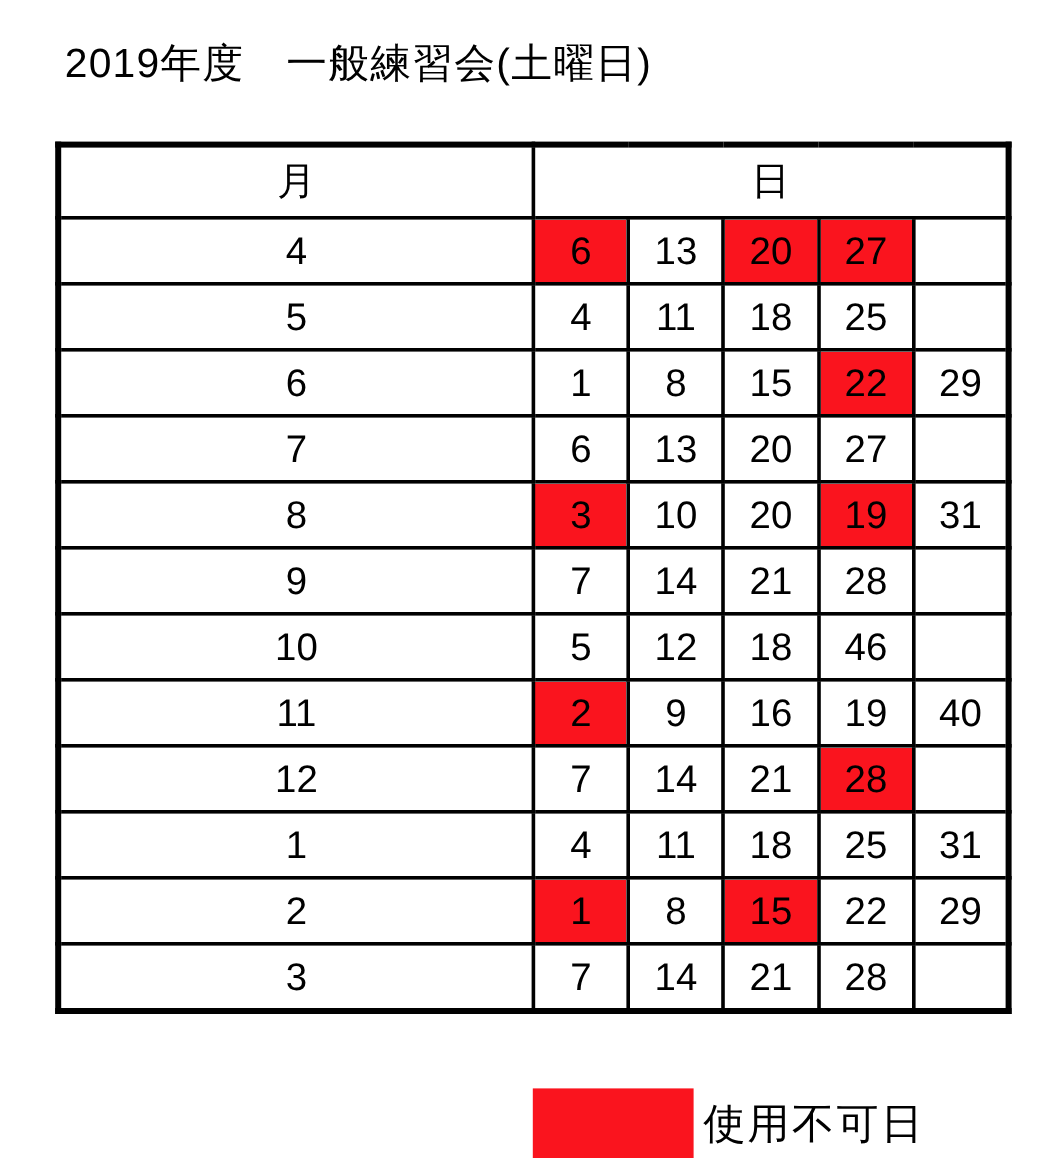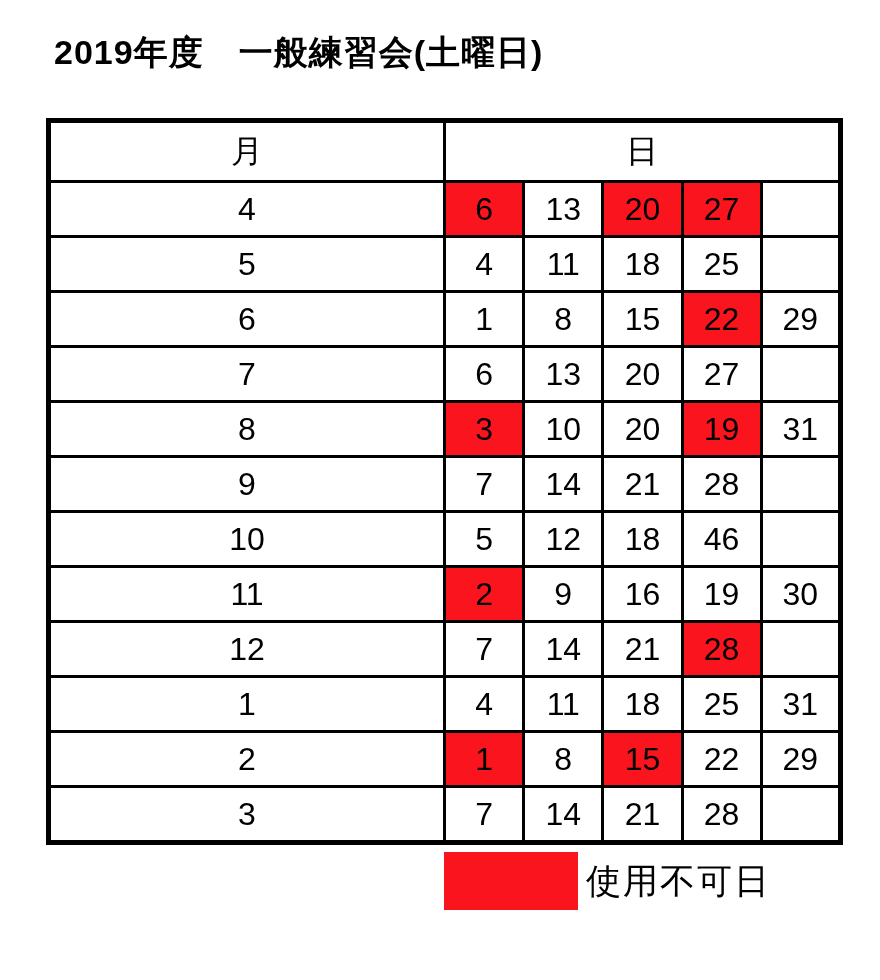--- a/index.html
+++ b/index.html
@@ -12,21 +12,21 @@
     background: #FFFFFF;
     position: relative;
     font-family: "Liberation Sans", "DejaVu Sans", sans-serif;
     color: #000000;
   }
   .page-title {
     position: absolute;
     left: 54px;
     top: 30px;
     font-size: 34px;
-    font-weight: 700;
+    font-weight: 400;
     letter-spacing: 1px;
     white-space: pre;
   }
   table.calendar {
     position: absolute;
     left: 46px;
     top: 118px;
     border-collapse: collapse;
     table-layout: fixed;
     width: 797px;
@@ -49,21 +49,21 @@
   }
   table.calendar tr.data-row td {
     height: 52px;
   }
   td.unavailable {
     background: var(--unavailable-color, #FA141E);
   }
   .legend {
     position: absolute;
     left: 444px;
-    top: 852px;
+    top: 907px;
     display: flex;
     align-items: center;
     justify-content: flex-end;
   }
   .legend-swatch {
     width: 134px;
     height: 58px;
     background: var(--unavailable-color, #FA141E);
     flex: 0 0 auto;
   }
@@ -141,21 +141,21 @@
         <td>18</td>
         <td>46</td>
         <td></td>
       </tr>
       <tr class="data-row">
         <td>11</td>
         <td class="unavailable">2</td>
         <td>9</td>
         <td>16</td>
         <td>19</td>
-        <td>30</td>
+        <td>40</td>
       </tr>
       <tr class="data-row">
         <td>12</td>
         <td>7</td>
         <td>14</td>
         <td>21</td>
         <td class="unavailable">28</td>
         <td></td>
       </tr>
       <tr class="data-row">

